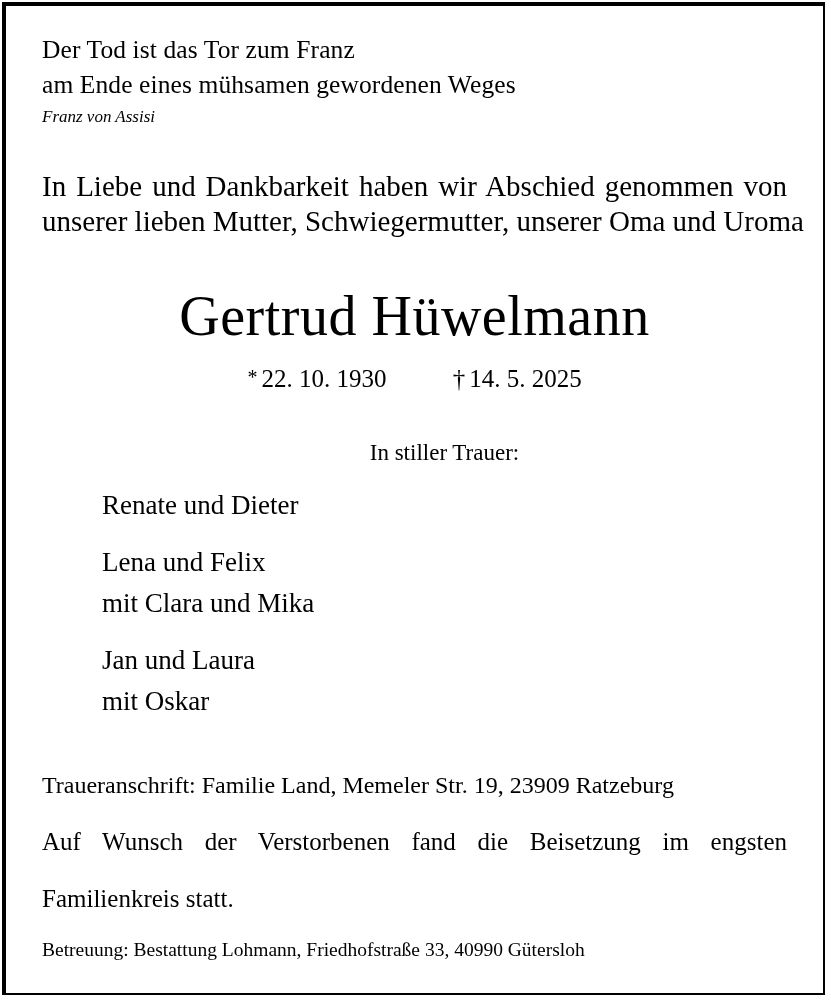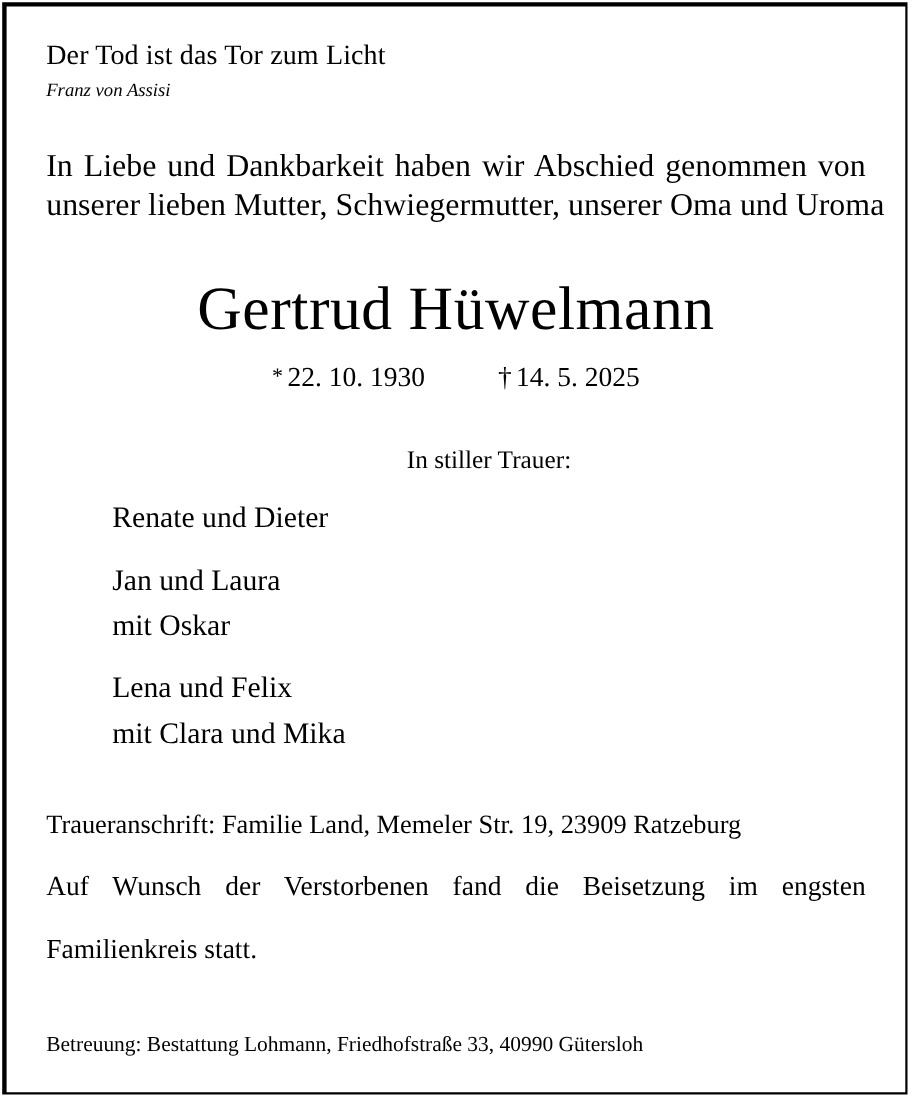--- a/index.html
+++ b/index.html
@@ -158,21 +158,22 @@
     white-space: nowrap;
   }
 </style>
 </head>
 <body>
 
 <div id="obituary-card">
   <div id="obituary-inner">
 
     <div class="verse-block">
-      <div class="verse-line">Der Tod ist das Tor zum Licht</div>
+      <div class="verse-line">Der Tod ist das Tor zum Franz</div>
+      <div class="verse-line">am Ende eines mühsamen gewordenen Weges</div>
       <div class="verse-source">Franz von Assisi</div>
     </div>
 
     <div class="intro-block">
       <div class="intro-line">In Liebe und Dankbarkeit haben wir Abschied genommen von</div>
       <div class="intro-line last">unserer lieben Mutter, Schwiegermutter, unserer Oma und Uroma</div>
     </div>
 
     <div class="name-block">
       <h1 class="deceased-name">Gertrud Hüwelmann</h1>
@@ -188,27 +189,27 @@
     </div>
 
     <div class="mourners-block">
       <div class="mourners-heading">In stiller Trauer:</div>
 
       <div class="mourner-group">
         <div class="mourner-line">Renate und Dieter</div>
       </div>
 
       <div class="mourner-group">
+        <div class="mourner-line">Lena und Felix</div>
+        <div class="mourner-line">mit Clara und Mika</div>
+      </div>
+
+      <div class="mourner-group">
         <div class="mourner-line">Jan und Laura</div>
         <div class="mourner-line">mit Oskar</div>
-      </div>
-
-      <div class="mourner-group">
-        <div class="mourner-line">Lena und Felix</div>
-        <div class="mourner-line">mit Clara und Mika</div>
       </div>
     </div>
 
     <div class="notes-block">
       <div class="note-address">Traueranschrift: Familie Land, Memeler Str. 19, 23909 Ratzeburg</div>
       <div class="note-burial">Auf Wunsch der Verstorbenen fand die Beisetzung im engsten</div>
       <div class="note-burial last">Familienkreis statt.</div>
     </div>
 
     <div class="footer-credit">Betreuung: Bestattung Lohmann, Friedhofstraße 33, 40990 Gütersloh</div>

